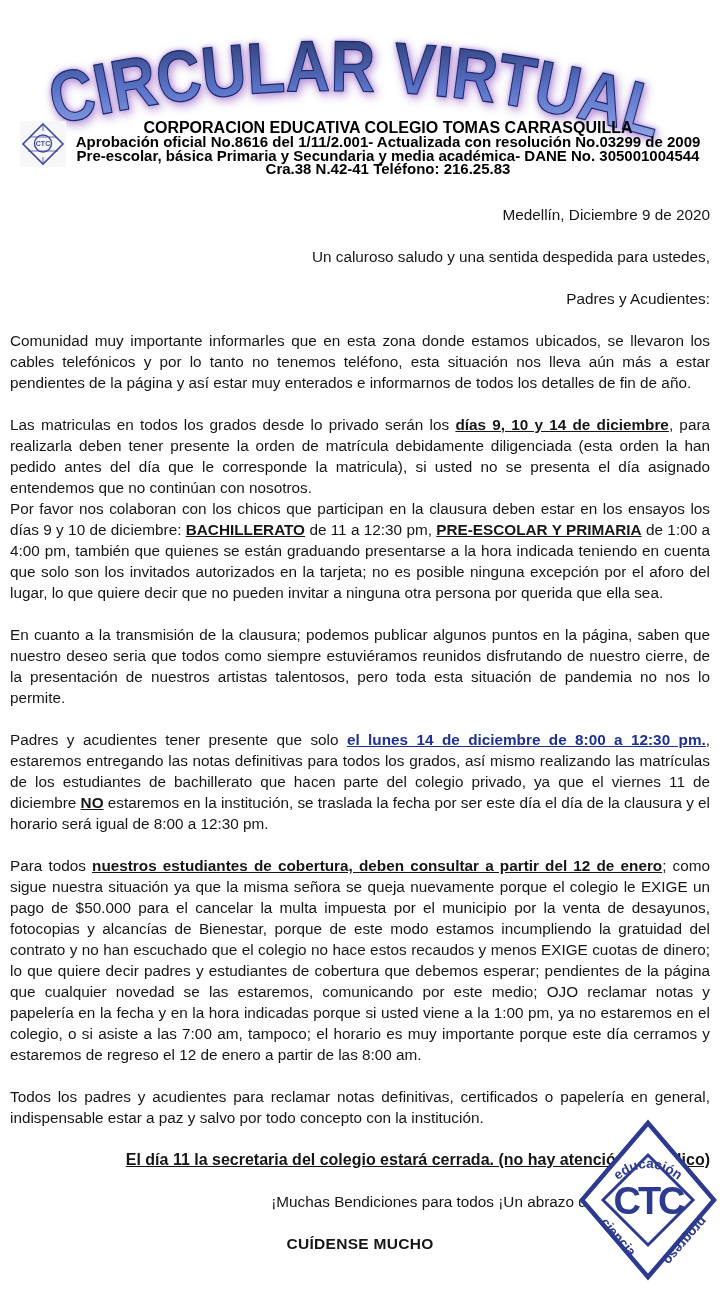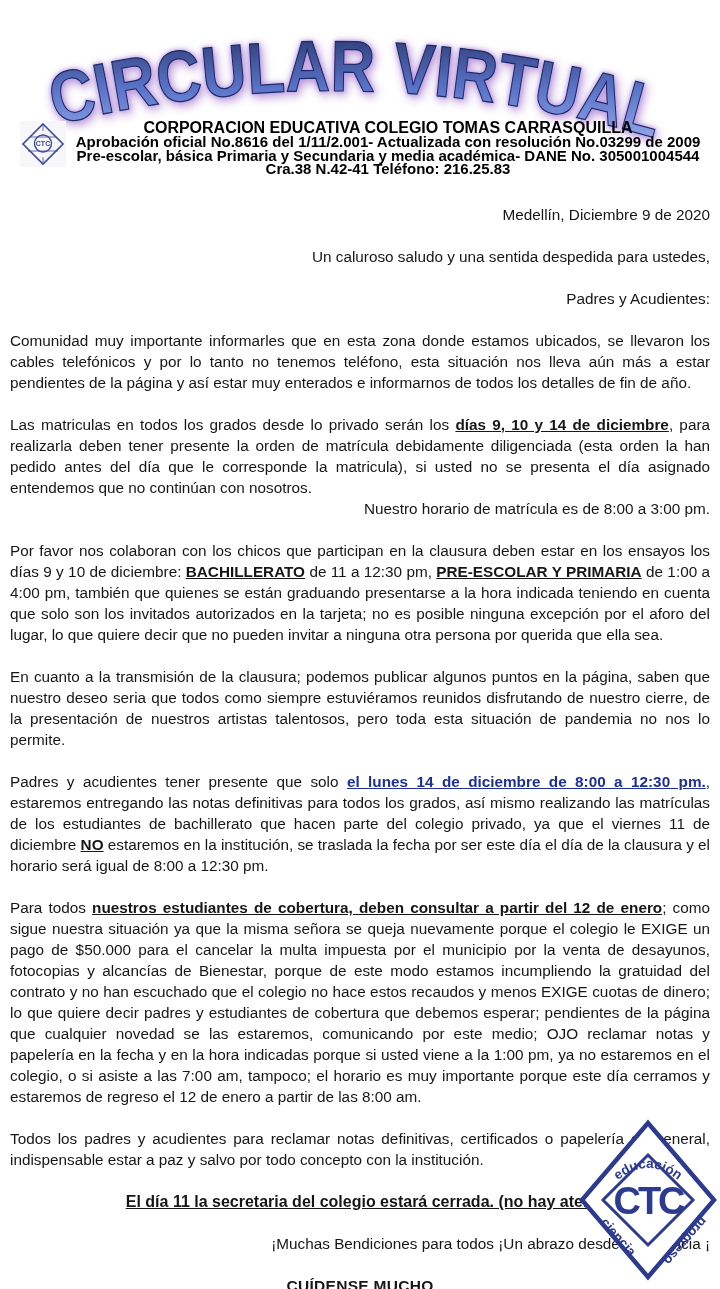--- a/index.html
+++ b/index.html
@@ -83,21 +83,20 @@
   </div>
 
   <div class="doc-body">
     <p class="nj">Medellín, Diciembre 9 de 2020</p>
     <p class="nj">Un caluroso saludo y una sentida despedida para ustedes,</p>
     <p class="nj">Padres y Acudientes:</p>
 
     <p>Comunidad muy importante informarles que en esta zona donde estamos ubicados, se llevaron los cables telefónicos y por lo tanto no tenemos teléfono, esta situación nos lleva aún más a estar pendientes de la página y así estar muy enterados e informarnos de todos los detalles de fin de año.</p>
 
     <p class="m0"><span>Las matriculas en todos los grados desde lo privado serán los </span><span class="b u">días 9, 10 y 14 de diciembre</span><span>, para realizarla deben tener presente la orden de matrícula debidamente diligenciada (esta orden la han pedido antes del día que le corresponde la matricula), si usted no se presenta el día asignado entendemos que no continúan con nosotros.</span></p>
-    <p class="nj">Nuestro horario de matrícula es de 8:00 a 3:00 pm.</p>
 
     <p><span>Por favor nos colaboran con los chicos que participan en la clausura deben estar en los ensayos los días 9 y 10 de diciembre: </span><span class="b">BACHILLERATO</span><span> de 11 a 12:30 pm, </span><span class="b">PRE-ESCOLAR Y PRIMARIA</span><span> de 1:00 a 4:00 pm, también que quienes se están graduando presentarse a la hora indicada teniendo en cuenta que solo son los invitados autorizados en la tarjeta; no es posible ninguna excepción por el aforo del lugar, lo que quiere decir que no pueden invitar a ninguna otra persona por querida que ella sea.</span></p>
 
     <p>En cuanto a la transmisión de la clausura; podemos publicar algunos puntos en la página, saben que nuestro deseo seria que todos como siempre estuviéramos reunidos disfrutando de nuestro cierre, de la presentación de nuestros artistas talentosos, pero toda esta situación de pandemia no nos lo permite.</p>
 
     <p><span>Padres y acudientes tener presente que solo </span><span class="b blue">el lunes 14 de diciembre de 8:00 a 12:30 pm.</span><span>, estaremos entregando las notas definitivas para todos los grados, así mismo realizando las matrículas de los estudiantes de bachillerato que hacen parte del colegio privado, ya que el viernes 11 de diciembre </span><span class="b">NO</span><span> estaremos en la institución, se traslada la fecha por ser este día el día de la clausura y el horario será igual de 8:00 a 12:30 pm.</span></p>
 
     <p><span>Para todos </span><span class="b u">nuestros estudiantes de cobertura, deben consultar a partir del 12 de enero</span><span>; como sigue nuestra situación ya que la misma señora se queja nuevamente porque el colegio le EXIGE un pago de $50.000 para el cancelar  la multa impuesta por el municipio por la venta de desayunos, fotocopias y alcancías de Bienestar, porque de este modo estamos incumpliendo la gratuidad del contrato y no han escuchado que el colegio no hace estos recaudos y menos EXIGE cuotas de dinero; lo que  quiere decir padres y estudiantes de cobertura que debemos esperar; pendientes de la página que cualquier novedad se las estaremos, comunicando por este medio;  OJO reclamar notas y papelería en la fecha y en la hora indicadas porque si usted viene a la 1:00 pm, ya no estaremos en el colegio, o si asiste a las 7:00 am, tampoco; el horario es muy importante porque este día cerramos  y estaremos de regreso el 12 de enero a partir de las 8:00 am.</span></p>
 
     <p>Todos los padres y acudientes para reclamar notas definitivas, certificados o papelería en general, indispensable estar a paz y salvo por todo concepto con la institución.</p>

